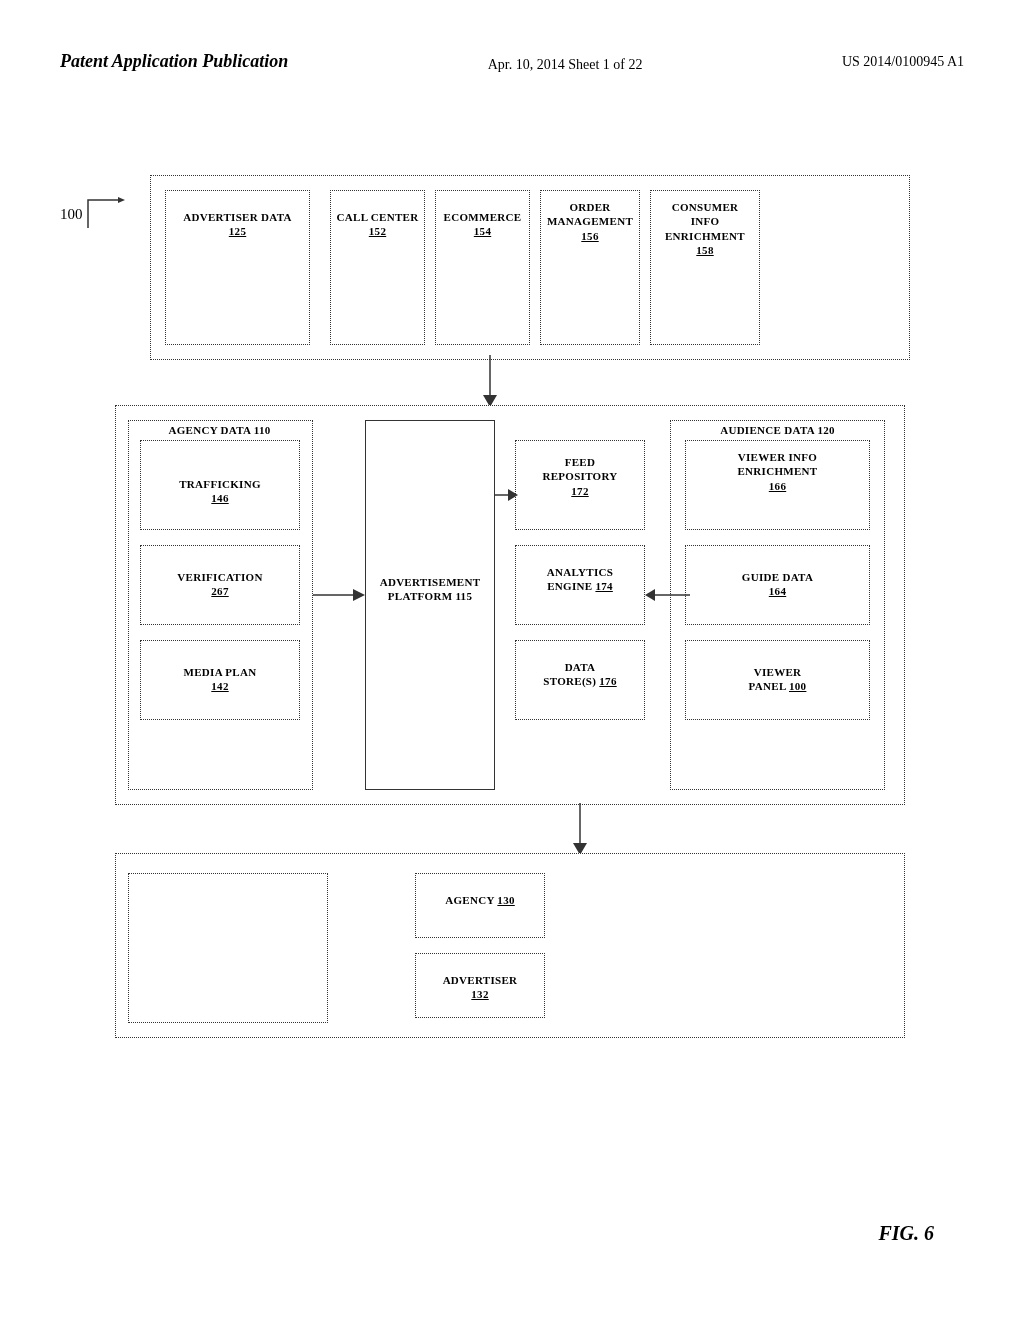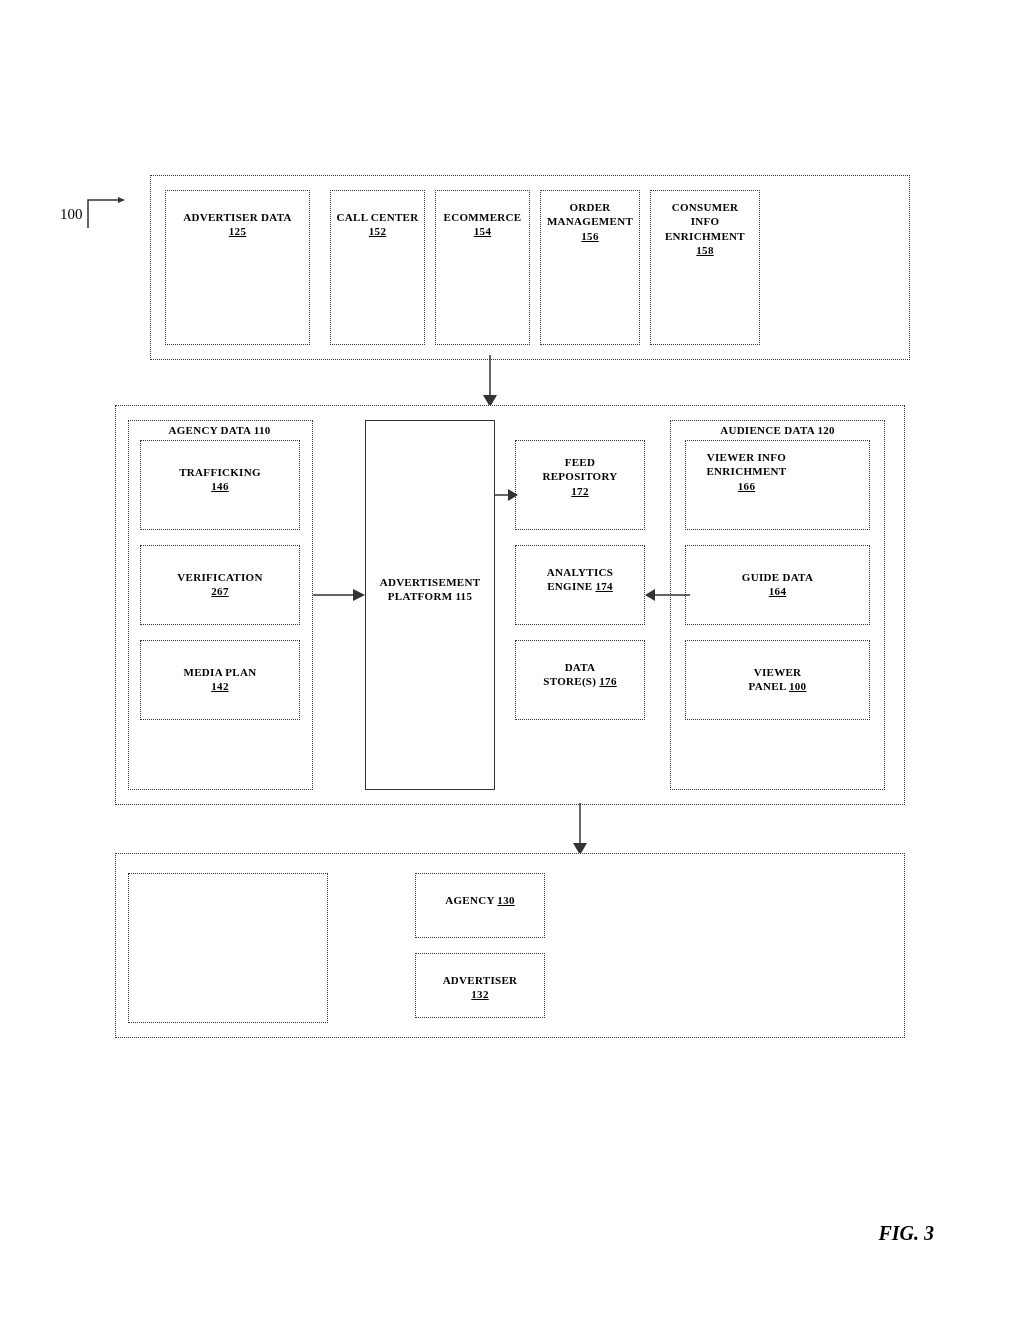--- a/index.html
+++ b/index.html
@@ -80,20 +80,25 @@
     }
     .box-label .underline {
       text-decoration: underline;
     }
   </style>
 </head>
 <body>
 
 <div class="page">
 
+  <div class="header">
+    <div class="header-left">Patent Application Publication</div>
+    <div class="header-center">Apr. 10, 2014  Sheet 1 of 22</div>
+    <div class="header-right">US 2014/0100945 A1</div>
+  </div>
 
   <div class="diagram">
 
     <div style="position:absolute; top:50px; left:0px;">
       <span style="font-size:15px; font-style:normal;">100</span>
     </div>
 
     <svg style="position:absolute; top:35px; left:8px;" width="60" height="40">
       <path d="M 20 38 L 20 10 L 50 10" fill="none" stroke="#333" stroke-width="1.5"></path>
       <polygon points="50,7 57,10 50,13" fill="#333"></polygon>
@@ -132,21 +137,21 @@
     </svg>
 
     <div class="dbox" style="top:250px; left:55px; width:790px; height:400px;"></div>
 
     <div class="dbox" style="top:265px; left:68px; width:185px; height:370px;"></div>
     <div class="box-label" style="top:268px; left:72px; width:175px;">
       AGENCY DATA 110
     </div>
 
     <div class="dbox" style="top:285px; left:80px; width:160px; height:90px;"></div>
-    <div class="box-label" style="top:310px; left:82px; width:156px;">
+    <div class="box-label" style="top:322px; left:82px; width:156px;">
       TRAFFICKING<br><span class="underline">146</span>
     </div>
 
     <div class="dbox" style="top:390px; left:80px; width:160px; height:80px;"></div>
     <div class="box-label" style="top:415px; left:82px; width:156px;">
       VERIFICATION<br><span class="underline">267</span>
     </div>
 
     <div class="dbox" style="top:485px; left:80px; width:160px; height:80px;"></div>
     <div class="box-label" style="top:510px; left:82px; width:156px;">
@@ -182,21 +187,21 @@
       <line x1="0" y1="10" x2="18" y2="10" stroke="#333" stroke-width="1.5"></line>
       <polygon points="14,4 24,10 14,16" fill="#333"></polygon>
     </svg>
 
     <div class="dbox" style="top:265px; left:610px; width:215px; height:370px;"></div>
     <div class="box-label" style="top:268px; left:614px; width:207px;">
       AUDIENCE DATA 120
     </div>
 
     <div class="dbox" style="top:285px; left:625px; width:185px; height:90px;"></div>
-    <div class="box-label" style="top:295px; left:596px; width:181px;">
+    <div class="box-label" style="top:295px; left:627px; width:181px;">
       VIEWER INFO<br>ENRICHMENT<br><span class="underline">166</span>
     </div>
 
     <div class="dbox" style="top:390px; left:625px; width:185px; height:80px;"></div>
     <div class="box-label" style="top:415px; left:627px; width:181px;">
       GUIDE DATA<br><span class="underline">164</span>
     </div>
 
     <div class="dbox" style="top:485px; left:625px; width:185px; height:80px;"></div>
     <div class="box-label" style="top:510px; left:627px; width:181px;">
@@ -222,15 +227,15 @@
       AGENCY <span class="underline">130</span>
     </div>
 
     <div class="dbox" style="top:798px; left:355px; width:130px; height:65px;"></div>
     <div class="box-label" style="top:818px; left:357px; width:126px;">
       ADVERTISER<br><span class="underline">132</span>
     </div>
 
   </div>
 
-  <div style="position:absolute; bottom:75px; right:90px; font-size:20px; font-weight:bold; font-style:italic;">FIG. 3</div>
+  <div style="position:absolute; bottom:75px; right:90px; font-size:20px; font-weight:bold; font-style:italic;">FIG. 6</div>
 
 </div>
 
 </body></html>

